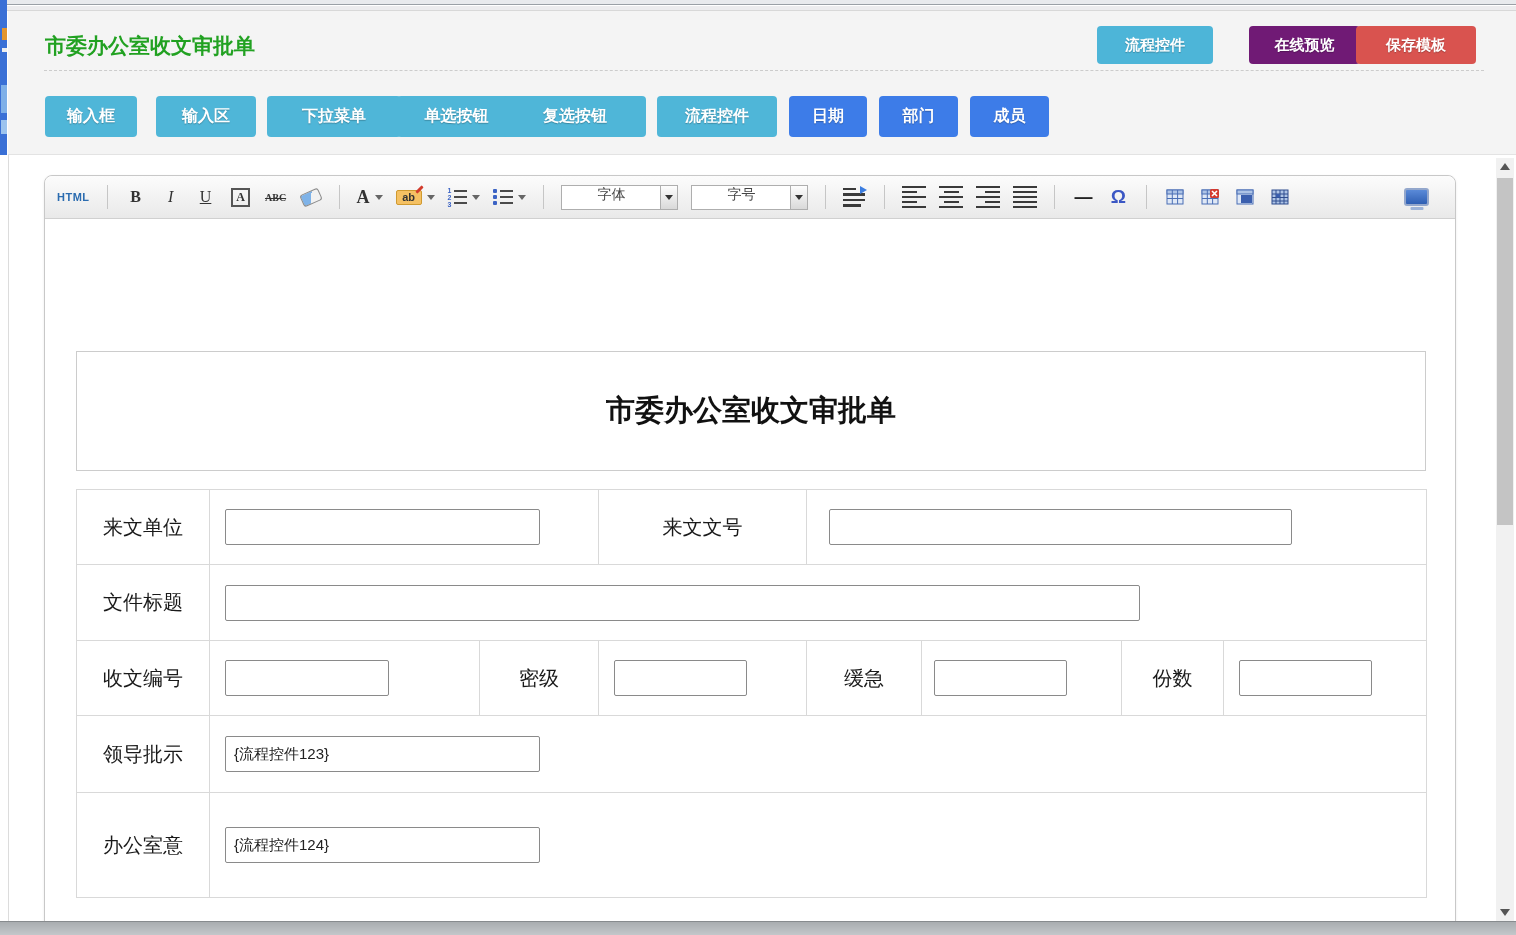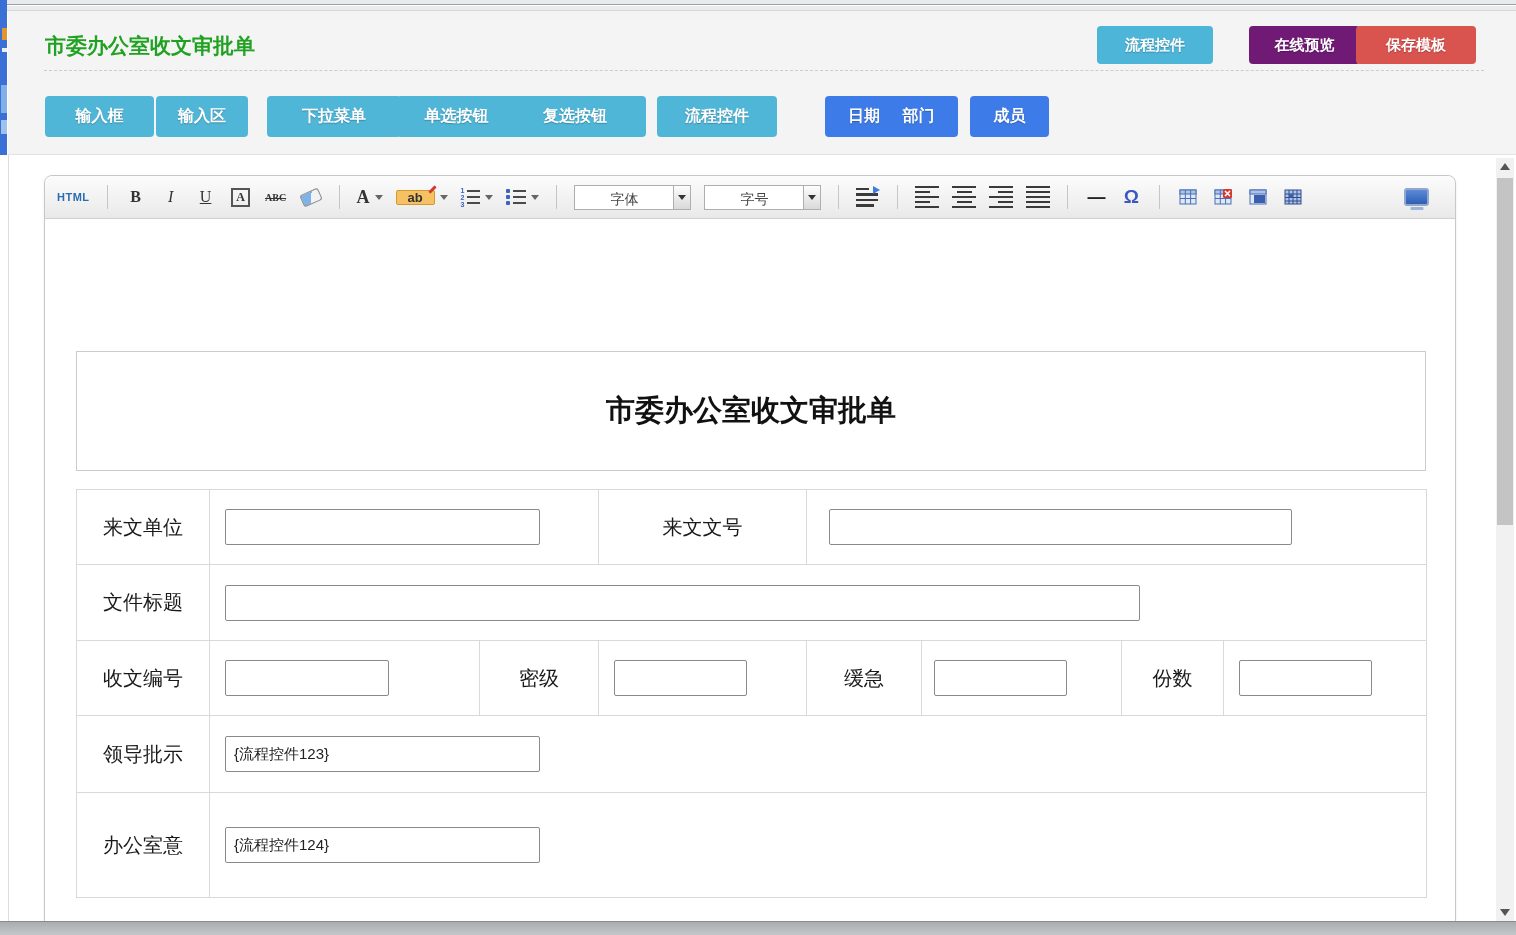--- a/index.html
+++ b/index.html
@@ -21,51 +21,51 @@
   .header { position:absolute; left:8px; top:11px; width:1508px; height:144px; background:#f4f4f4; border-bottom:1px solid #e3e3e3; }
   .page-title { position:absolute; left:37px; top:21px; font-family:"Liberation Serif", serif; font-size:21px; font-weight:bold; color:#21a121; }
   .dashed-divider { position:absolute; left:36px; top:59px; width:1440px; height:0; border-top:1px dashed #cccccc; }
   .btn { position:absolute; display:flex; align-items:center; justify-content:center; color:#fff; font-weight:bold; border:none; border-radius:4px; cursor:pointer; text-shadow:0 1px 1px rgba(0,0,0,.25); }
   .btn-action { top:15px; height:38px; font-size:15px; }
   .btn-import { left:1089px; width:116px; background:#4db5d8; }
   .btn-preview { left:1217px; width:111px; background:#701a75;margin-left:24px; }
   .btn-save { left:1348px; width:120px; background:#d9534f; }
   .btn-widget { top:85px; height:41px; font-size:16px; background:#4fb6d8; }
   .btn-primary { background:#3d7ce8; }
-  .w0{left:37px;width:109px;} .w1{left:148px;width:92px;} .w2{left:259px;width:134px;}
+  .w0{left:37px;width:92px;} .w1{left:148px;width:100px;} .w2{left:259px;width:134px;}
   .w3{left:389px;width:119px;} .w4{left:496px;width:142px;} .w5{left:649px;width:120px;}
-  .w6{left:781px;width:78px;margin-left:36px;} .w7{left:871px;width:79px;} .w8{left:962px;width:79px;}
+  .w6{left:781px;width:78px;} .w7{left:871px;width:79px;} .w8{left:962px;width:79px;}
 
   
   .editor { position:absolute; left:44px; top:175px; width:1412px; height:760px; background:#fff; border:1px solid #c8c8c8; border-radius:8px 8px 0 0; box-shadow:0 1px 3px rgba(0,0,0,.08); }
   .toolbar { position:absolute; left:0; top:0; right:0; height:43px; display:flex; align-items:center; padding:0 12px; gap:13px; background:linear-gradient(#fcfcfc,#e9e9e9); border-bottom:1px solid #d0d0d0; border-radius:8px 8px 0 0; }
   .tsep { width:1px; height:24px; background:#c6c6c6; margin:0 4px; flex:none; }
   .tbtn { display:flex; align-items:center; justify-content:center; min-width:22px; height:28px; border-radius:3px; cursor:pointer; flex:none; color:#333; }
   .t-html { font-size:11px; font-weight:bold; color:#2b6cb0; letter-spacing:.5px; }
   .t-serif { font-family:"Liberation Serif", serif; font-size:16px; }
   .t-bold { font-weight:bold; }
   .t-italic { font-style:italic; }
   .t-underline { text-decoration:underline; }
   .t-boxed { font-family:"Liberation Serif", serif; font-size:12px; border:2px solid #555; width:19px; height:19px; display:flex; align-items:center; justify-content:center; font-weight:bold; }
   .t-strike { font-family:"Liberation Serif", serif; font-size:10px; text-decoration:line-through; font-weight:bold; }
   .caret { width:0; height:0; border-left:4px solid transparent; border-right:4px solid transparent; border-top:5px solid #666; margin-left:5px; flex:none; }
   .icon-eraser { width:20px; height:13px; border:1px solid #8a8a8a; border-radius:3px; background:linear-gradient(115deg,#7fb3e8 52%,#f2f2f2 52%); transform:rotate(-24deg); }
   .t-fontcolor { font-family:"Liberation Serif", serif; font-size:18px; font-weight:bold; }
-  .icon-highlight { width:39px; height:15px; background:#f5c163; border:1px solid #d09a30; border-radius:2px; display:flex; align-items:center; justify-content:center; font-size:13px; font-weight:bold; color:#333; position:relative; }
+  .icon-highlight { width:26px; height:15px; background:#f5c163; border:1px solid #d09a30; border-radius:2px; display:flex; align-items:center; justify-content:center; font-size:11px; font-weight:bold; color:#333; position:relative; }
   .icon-highlight::after { content:""; position:absolute; right:-3px; top:-3px; width:9px; height:3px; background:#d23b2c; transform:rotate(-45deg); border-radius:1px; }
   .icon-list { display:flex; align-items:center; gap:3px; }
   .icon-list .col-marks { display:flex; flex-direction:column; gap:2px; }
   .icon-ol .col-marks b { font-size:7px; line-height:5px; color:#3b63c4; font-weight:bold; font-style:normal; }
   .icon-ol .col-marks b:nth-child(1)::before { content:"1"; }
   .icon-ol .col-marks b:nth-child(2)::before { content:"2"; }
   .icon-ol .col-marks b:nth-child(3)::before { content:"3"; }
   .icon-ul .col-marks i { width:4px; height:4px; background:#3b63c4; border-radius:1px; }
   .icon-list .col-lines { display:flex; flex-direction:column; gap:4px; }
   .icon-list .col-lines i { width:13px; height:2px; background:#4a4a4a; }
-  .combo { display:flex; align-items:flex-end; height:25px; border:1px solid #aeaeae; background:#fff; flex:none; }
+  .combo { display:flex; align-items:flex-start; height:25px; border:1px solid #aeaeae; background:#fff; flex:none; }
   .combo-text { width:98px; text-align:center; font-size:14px; color:#444; }
   .combo-arrow { width:17px; height:100%; border-left:1px solid #aeaeae; background:linear-gradient(#fdfdfd,#d9d9d9); display:flex; align-items:center; justify-content:center; cursor:pointer; }
   .combo-arrow .caret { margin:0; border-top-color:#333; }
   .icon-indent { position:relative; display:flex; flex-direction:column; gap:3px; width:24px; }
   .icon-indent i { height:2.5px; background:#3a3a3a; }
   .icon-indent i:nth-child(1){ width:13px; }
   .icon-indent i:nth-child(2){ width:22px; }
   .icon-indent i:nth-child(3){ width:22px; }
   .icon-indent i:nth-child(4){ width:18px; }
   .icon-indent::after { content:""; position:absolute; right:0; top:-2px; width:0; height:0; border-top:4px solid transparent; border-bottom:4px solid transparent; border-left:7px solid #3b7de0; }

